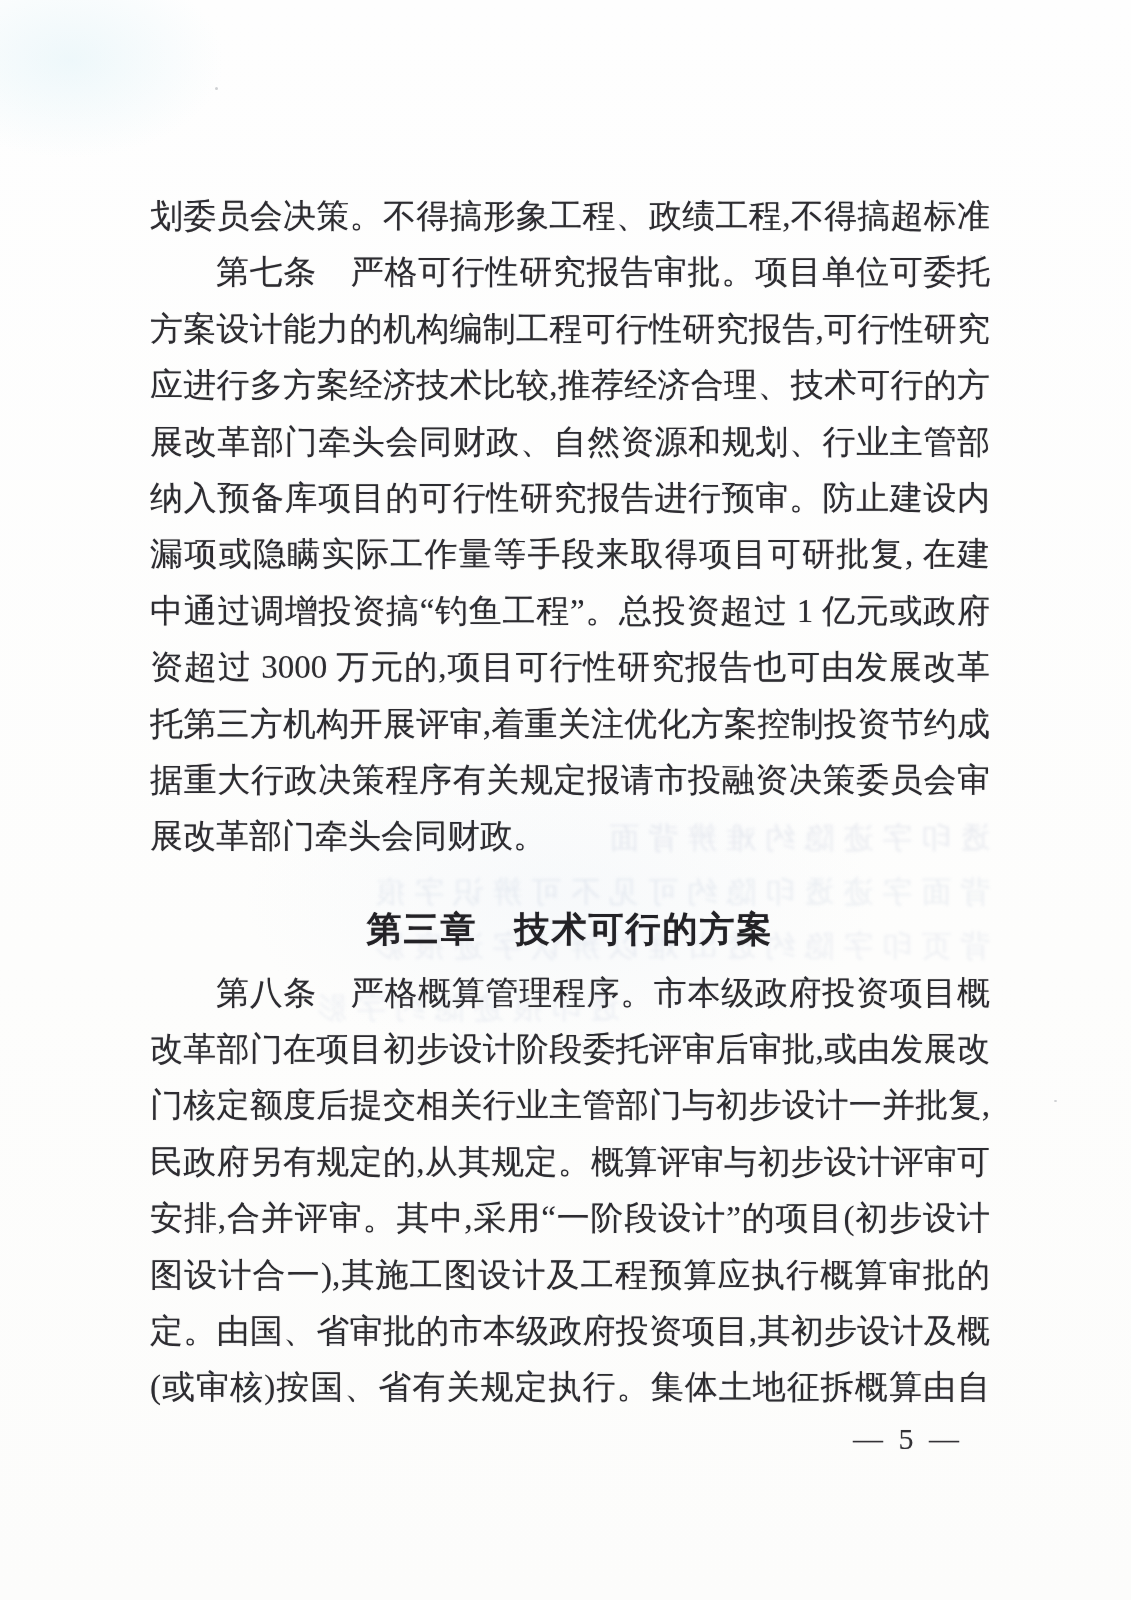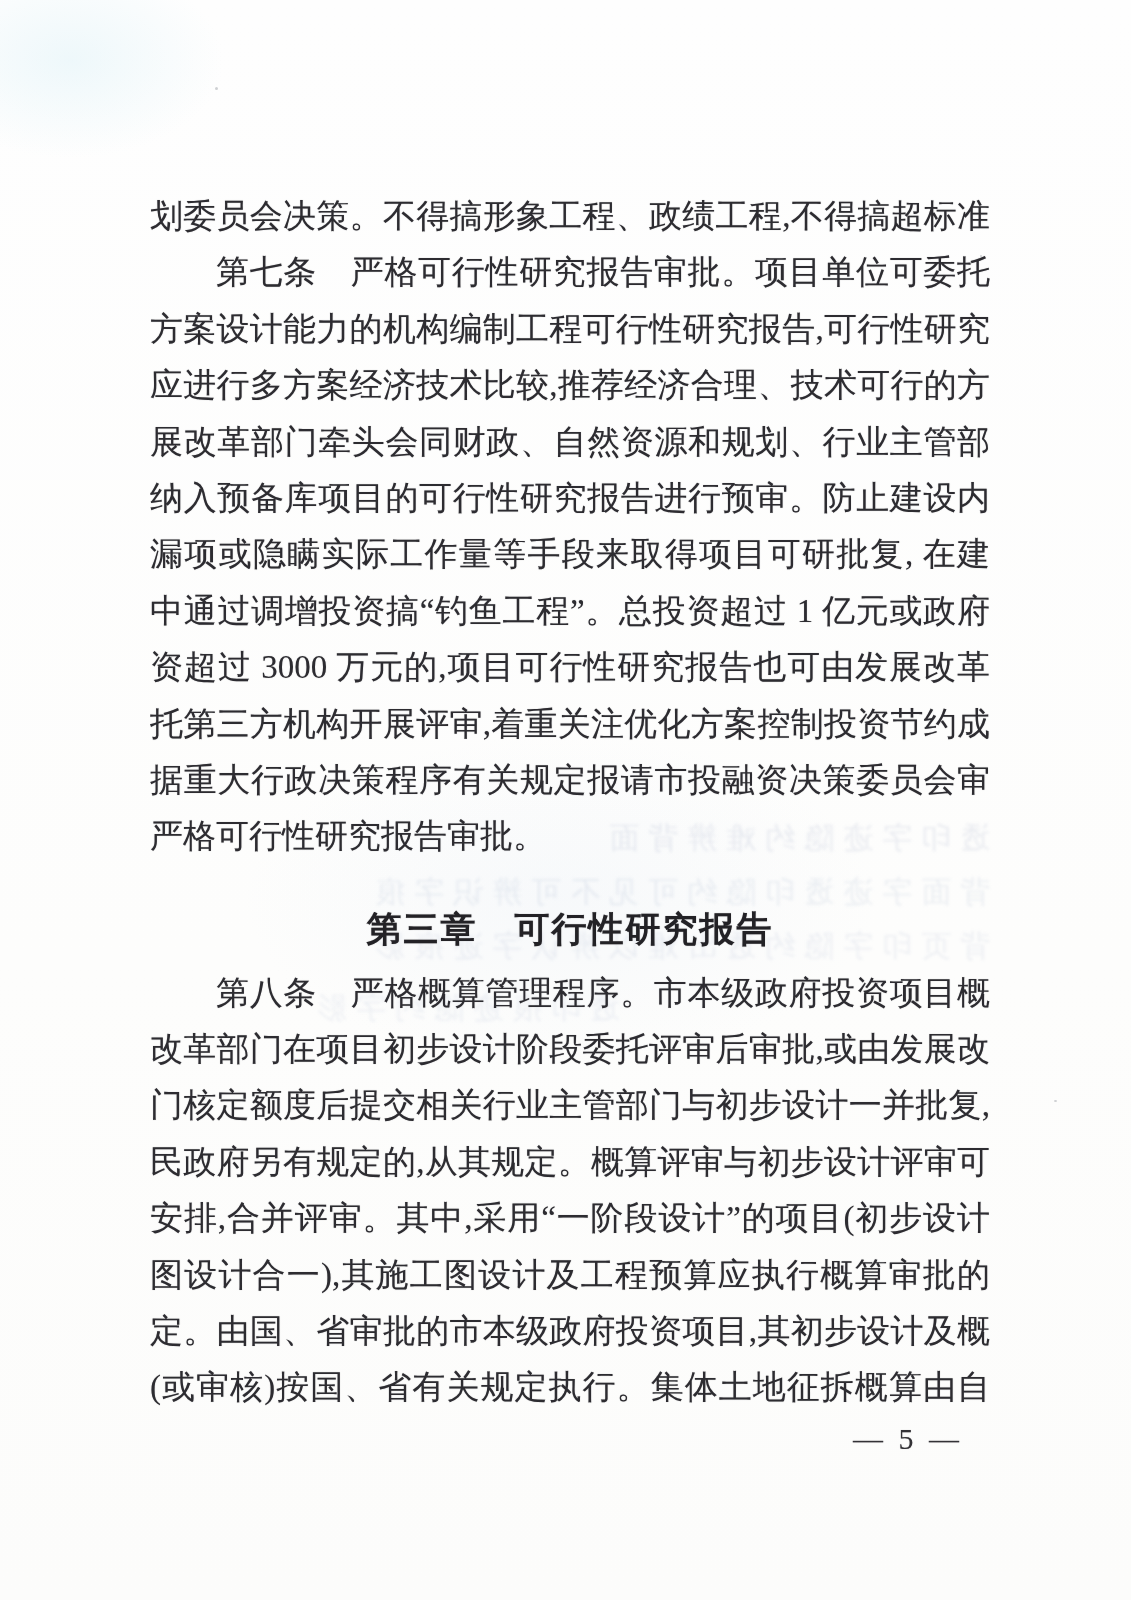--- a/index.html
+++ b/index.html
@@ -83,23 +83,23 @@
   <div class="bl l-first">第七条　严格可行性研究报告审批。项目单位可委托具有技术</div>
   <div class="bl">方案设计能力的机构编制工程可行性研究报告,可行性研究报告</div>
   <div class="bl">应进行多方案经济技术比较,推荐经济合理、技术可行的方案。发</div>
   <div class="bl">展改革部门牵头会同财政、自然资源和规划、行业主管部门等,对</div>
   <div class="bl">纳入预备库项目的可行性研究报告进行预审。防止建设内容缺项</div>
   <div class="bl">漏项或隐瞒实际工作量等手段来取得项目可研批复, 在建设过程</div>
   <div class="bl">中通过调增投资搞“钓鱼工程”。总投资超过 1 亿元或政府直接投</div>
   <div class="bl">资超过 3000 万元的,项目可行性研究报告也可由发展改革部门委</div>
   <div class="bl">托第三方机构开展评审,着重关注优化方案控制投资节约成本,根</div>
   <div class="bl">据重大行政决策程序有关规定报请市投融资决策委员会审议通过</div>
-  <div class="bl l-end">严格可行性研究报告审批。</div>
+  <div class="bl l-end">展改革部门牵头会同财政。</div>
 
-  <div class="chapter">第三章　可行性研究报告</div>
+  <div class="chapter">第三章　技术可行的方案</div>
 
   <div class="bl l-first">第八条　严格概算管理程序。市本级政府投资项目概算由发展</div>
   <div class="bl">改革部门在项目初步设计阶段委托评审后审批,或由发展改革部</div>
   <div class="bl">门核定额度后提交相关行业主管部门与初步设计一并批复,市人</div>
   <div class="bl">民政府另有规定的,从其规定。概算评审与初步设计评审可以同步</div>
   <div class="bl">安排,合并评审。其中,采用“一阶段设计”的项目(初步设计与施工</div>
   <div class="bl">图设计合一),其施工图设计及工程预算应执行概算审批的有关规</div>
   <div class="bl">定。由国、省审批的市本级政府投资项目,其初步设计及概算审批</div>
   <div class="bl">(或审核)按国、省有关规定执行。集体土地征拆概算由自然资源和</div>
 </div>

